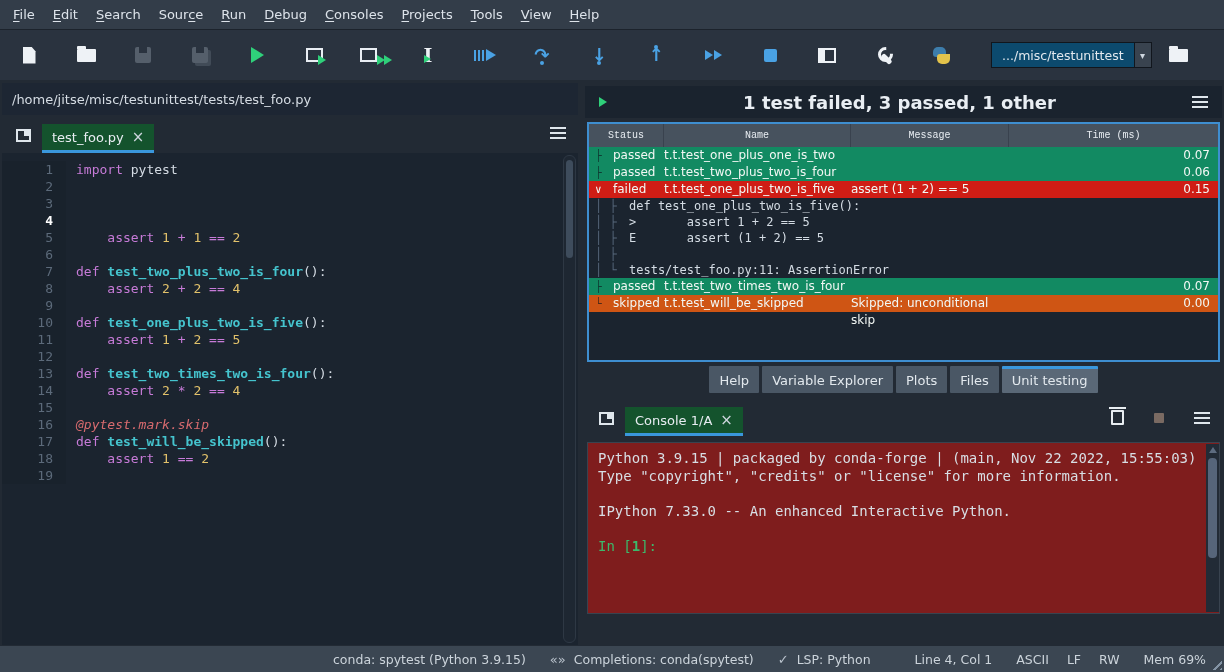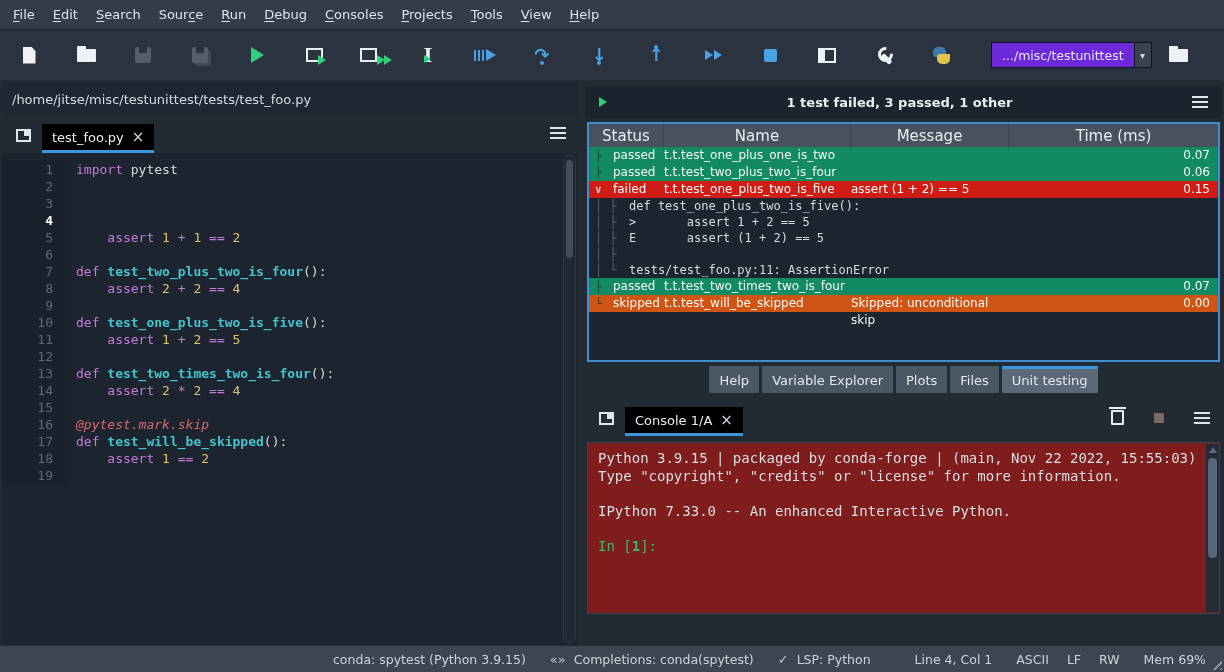--- a/index.html
+++ b/index.html
@@ -51,37 +51,37 @@
   .wrench::before { content:""; position:absolute; left:3px; top:1px; width:9px; height:9px;
     border-radius:50%; border:3px solid #eef2f6; clip-path:polygon(0 100%,0 0,55% 0,55% 45%,100% 45%,100% 100%); }
   .wrench::after { content:""; position:absolute; left:9px; top:7px; width:5px; height:12px;
     background:#eef2f6; border-radius:2px; transform:rotate(-45deg); }
   .pylogo { position:relative; width:17px; height:17px; }
   .pylogo::before { content:""; position:absolute; left:0; top:0; width:13px; height:10px;
     background:#3d7dab; border-radius:5px 5px 0 3px; }
   .pylogo::after { content:""; position:absolute; right:0; bottom:0; width:13px; height:10px;
     background:#e3c34b; border-radius:3px 0 5px 5px; }
   #workdir-combo { display:flex; height:26px; margin-left:8px; cursor:pointer; }
-  #workdir-combo .val { background:#6d28d9; border:1px solid #11161d; color:#e2e8ee;
+  #workdir-combo .val { background:#0c4a6e; border:1px solid #11161d; color:#e2e8ee;
     font-size:12.5px; padding:0 10px; display:flex; align-items:center; min-width:112px; }
   #workdir-combo .arrow { width:17px; background:#39434f; border:1px solid #11161d; border-left:none;
     color:#cfd7df; display:flex; align-items:center; justify-content:center; font-size:10px; }
 
   
   #left-pane { position:absolute; left:2px; top:83px; width:576px; height:562px; }
   #pathbar { position:absolute; left:0; top:0; width:100%; height:32px; background:#1d2633;
     display:flex; align-items:center; padding-left:10px; font-size:13px; color:#d6dde4; }
   .tabbar { position:absolute; left:0; width:100%; height:36px; background:#222a34;
     display:flex; align-items:flex-end; }
   #editor-tabbar { top:34px; }
   .browse-tabs { width:30px; height:30px; margin:0 4px 3px 6px; display:flex; align-items:center;
     justify-content:center; cursor:pointer; }
   .browse-tabs .g { width:15px; height:13px; border:2px solid #dfe6ec; position:relative; }
   .browse-tabs .g::before { content:""; position:absolute; right:-1px; top:-1px; width:6px; height:6px; background:#dfe6ec; }
-  .tab { height:29px; background:#000000; border-bottom:3px solid #3a97dc; display:flex;
+  .tab { height:29px; background:#14532d; border-bottom:3px solid #3a97dc; display:flex;
     align-items:center; padding:8px 10px; font-size:13px; color:#e8edf2; gap:8px; cursor:pointer; }
   .tab .x { font-size:15px; color:#cdd5dd; line-height:1; cursor:pointer; }
   .hamb { width:16px; height:12px; display:flex; flex-direction:column; justify-content:space-between; cursor:pointer; }
   .hamb i { display:block; height:2px; background:#dfe6ec; }
   #editor-menu { position:absolute; right:12px; top:10px; }
 
   
   #editor { position:absolute; left:0; top:70px; width:100%; height:492px; background:#1b242f; overflow:hidden; }
   .code-line { display:flex; height:17px; line-height:17px; font-size:13px; }
   .code-line .ln { width:64px; flex:0 0 64px; text-align:right; padding-right:13px;
@@ -96,28 +96,28 @@
   #editor-vscroll { position:absolute; right:2px; top:72px; width:13px; height:488px;
     background:#1e2732; border:1px solid #2e3844; border-radius:6px; }
   #editor-vscroll .thumb { position:absolute; left:2px; top:4px; width:7px; height:98px;
     background:#3e4c5c; border-radius:4px; }
 
   
   #ut-pane { position:absolute; left:585px; top:83px; width:637px; height:312px; }
   #ut-header { position:absolute; left:0; top:3px; width:100%; height:32px; background:#1a232e;
     display:flex; align-items:center; }
   #ut-run { margin-left:14px; cursor:pointer; }
-  #ut-summary { flex:1; text-align:center; font-size:13px; font-weight:bold; color:#e9eef3; }
+  #ut-summary { flex:1; text-align:center; font-size:18px; font-weight:bold; color:#e9eef3; }
   #ut-menu { margin-right:14px; }
   #ut-table { position:absolute; left:2px; top:39px; width:633px; height:240px;
     border:2px solid #3e8ed0; background:#1b242f; display:flex; flex-direction:column; overflow:hidden; }
   #ut-thead { display:grid; grid-template-columns:75px 187px 158px 1fr; height:23px;
     background:#47525e; flex:0 0 23px; }
-  #ut-thead div { display:flex; align-items:center; justify-content:center; font-size:15px;
-    color:#e8edf2; border-right:1px solid #39424e; }
+  #ut-thead div { display:flex; align-items:center; justify-content:center; font-size:10px;
+    color:#e8edf2; border-right:1px solid #39424e;font-family:Liberation Mono, monospace; }
   #ut-thead div:last-child { border-right:none; }
   .ut-row { display:grid; grid-template-columns:24px 51px 187px 158px 1fr; height:17px;
     line-height:17px; font-size:12px; color:#f2f7f4; cursor:pointer; }
   .ut-row .tree { font-family:"DejaVu Sans Mono", monospace; padding-left:6px; font-size:11px; }
   .ut-row .tm { text-align:right; padding-right:8px; }
   .ut-row.passed { background:#128a62; }
   .ut-row.failed { background:#cf1d15; }
   .ut-row.skipped { background:#cf5514; }
   .ut-row.passed .tree, .ut-row.failed .tree, .ut-row.skipped .tree { color:rgba(12,22,28,.65); }
   .ut-row.failed .tree { color:#f2f7f4; }

